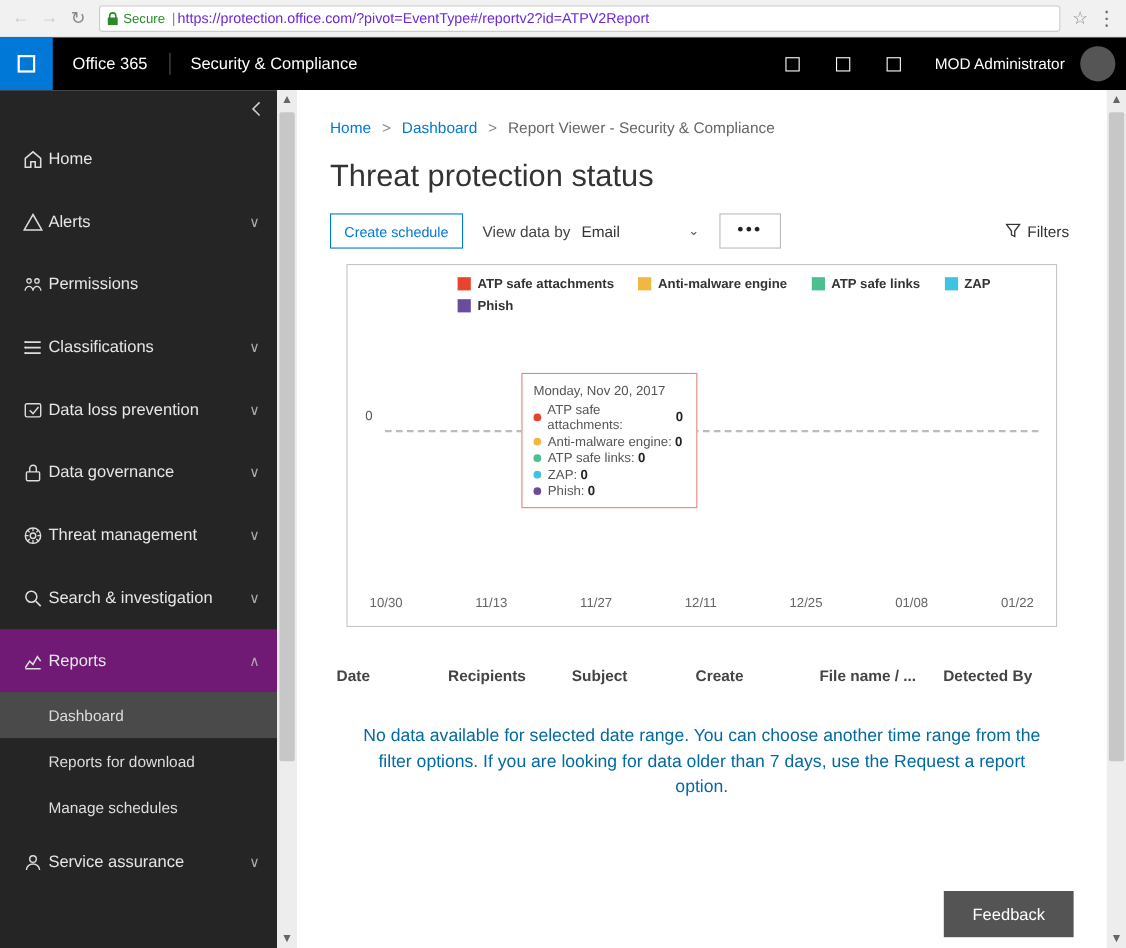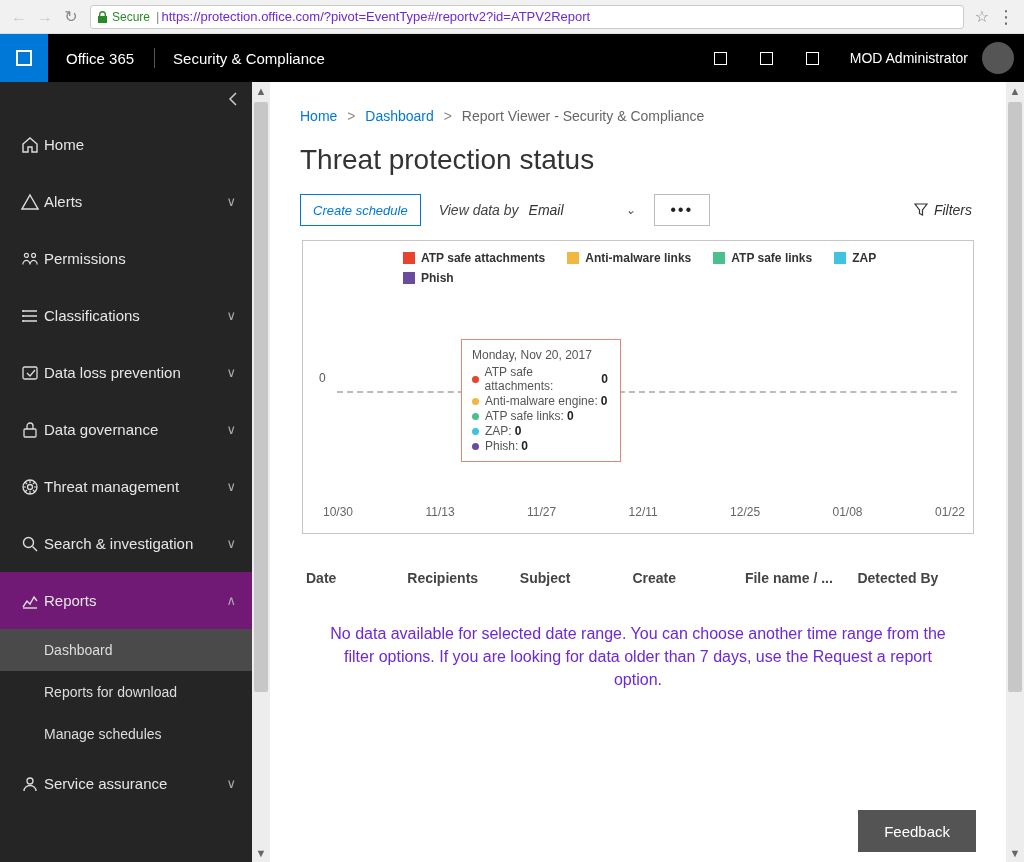--- a/index.html
+++ b/index.html
@@ -47,48 +47,48 @@
   .vscroll.right{right:0;}
   .vscroll .arrow{height:18px;display:flex;align-items:center;justify-content:center;font-size:11px;color:#666;}
   .vscroll .thumb{position:absolute;right:2px;left:2px;background:#c7c7c7;border-radius:2px;}
 
   .page{position:absolute;left:18px;right:18px;top:0;bottom:0;background:#fff;}
   .breadcrumb{padding:26px 30px 0 30px;font-size:14px;color:#666;}
   .breadcrumb a{color:#0078d7;cursor:pointer;}
   .breadcrumb .sep{margin:0 6px;color:#888;}
   h1.title{font-weight:300;font-size:28px;color:#333;padding:20px 30px 18px 30px;}
 
-  .toolbar{display:flex;align-items:center;padding:0 30px 14px 30px;font-style:italic;}
+  .toolbar{display:flex;align-items:center;padding:0 30px 14px 30px;}
   .btn-outline{height:32px;border:1px solid #0078d7;color:#0078d7;padding:0 12px;display:flex;align-items:center;font-size:13px;cursor:pointer;background:#fff;}
   .viewby{margin-left:18px;font-size:14px;color:#444;}
   .select{margin-left:10px;font-size:14px;color:#333;display:flex;align-items:center;cursor:pointer;gap:40px;}
   .select .chev{margin-left:22px;font-size:12px;color:#555;}
   .more{margin-left:18px;width:56px;height:32px;border:1px solid #bbb;display:flex;align-items:center;justify-content:center;cursor:pointer;letter-spacing:2px;font-size:16px;color:#222;}
   .spacer{flex:1;}
   .filters{display:flex;align-items:center;color:#333;font-size:14px;cursor:pointer;margin-right:4px;}
   .filters svg{margin-right:6px;}
 
-  .chart{margin:0 32px;border:1px solid #c6c6c6;height:294px;position:relative;}
+  .chart{margin:0 45px;border:1px solid #c6c6c6;height:330px;position:relative;}
   .legend{display:flex;flex-wrap:wrap;padding:10px 10px 0 100px;font-size:12px;font-weight:600;color:#333;}
   .legend .item{display:flex;align-items:center;margin-right:22px;margin-bottom:6px;}
   .swatch{width:12px;height:12px;margin-right:6px;}
   .chart-body{position:absolute;left:16px;right:16px;top:58px;bottom:44px;}
   .zero{position:absolute;left:0;top:72px;font-size:12px;color:#555;}
   .dashline{position:absolute;left:18px;right:0;top:92px;border-top:2px dashed #bbb;}
   .tooltip{position:absolute;left:142px;top:40px;border:1px solid #e2867c;background:#fff;padding:8px 12px 8px 10px;font-size:12px;color:#555;width:160px;}
   .tooltip .date{margin-bottom:3px;}
   .tooltip .row{display:flex;align-items:center;margin-top:1px;}
   .dot{width:7px;height:7px;border-radius:50%;margin-right:6px;}
   .tooltip b{color:#222;margin-left:3px;}
-  .xaxis{position:absolute;left:16px;right:4px;bottom:14px;display:flex;justify-content:space-between;font-size:12px;color:#666;padding:0 4px;}
+  .xaxis{position:absolute;left:16px;right:16px;bottom:14px;display:flex;justify-content:space-between;font-size:12px;color:#666;padding:0 4px;}
 
   .table-head{display:flex;padding:36px 36px 12px 36px;font-size:14px;color:#444;font-weight:600;}
   .table-head div{flex:1;}
   .table-head .date-col{flex:0.9;}
-  .nodata{padding:24px 60px;text-align:center;font-size:16px;color:#6d28d9;line-height:1.45;}
+  .nodata{padding:24px 60px;text-align:center;font-size:16px;color:#0369a1;line-height:1.45;}
 
   .feedback{position:absolute;right:30px;bottom:10px;height:42px;background:#545454;color:#fff;font-size:15px;display:flex;align-items:center;padding:0 26px;cursor:pointer;}
 </style>
 </head>
 <body>
 
 <div class="chrome">
   <div class="navbtn disabled">←</div>
   <div class="navbtn disabled">→</div>
   <div class="navbtn">↻</div>
@@ -283,21 +283,21 @@
       </div>
 
       <div class="chart">
         <div class="legend" id="legend">
             <div class="item">
               <span class="swatch" style="background:#e8442d"></span>
               <span>ATP safe attachments</span>
             </div>
             <div class="item">
               <span class="swatch" style="background:#f0b840"></span>
-              <span>Anti-malware links</span>
+              <span>Anti-malware engine</span>
             </div>
             <div class="item">
               <span class="swatch" style="background:#4bbf8e"></span>
               <span>ATP safe links</span>
             </div>
             <div class="item">
               <span class="swatch" style="background:#3fc3de"></span>
               <span>ZAP</span>
             </div>
             <div class="item">

